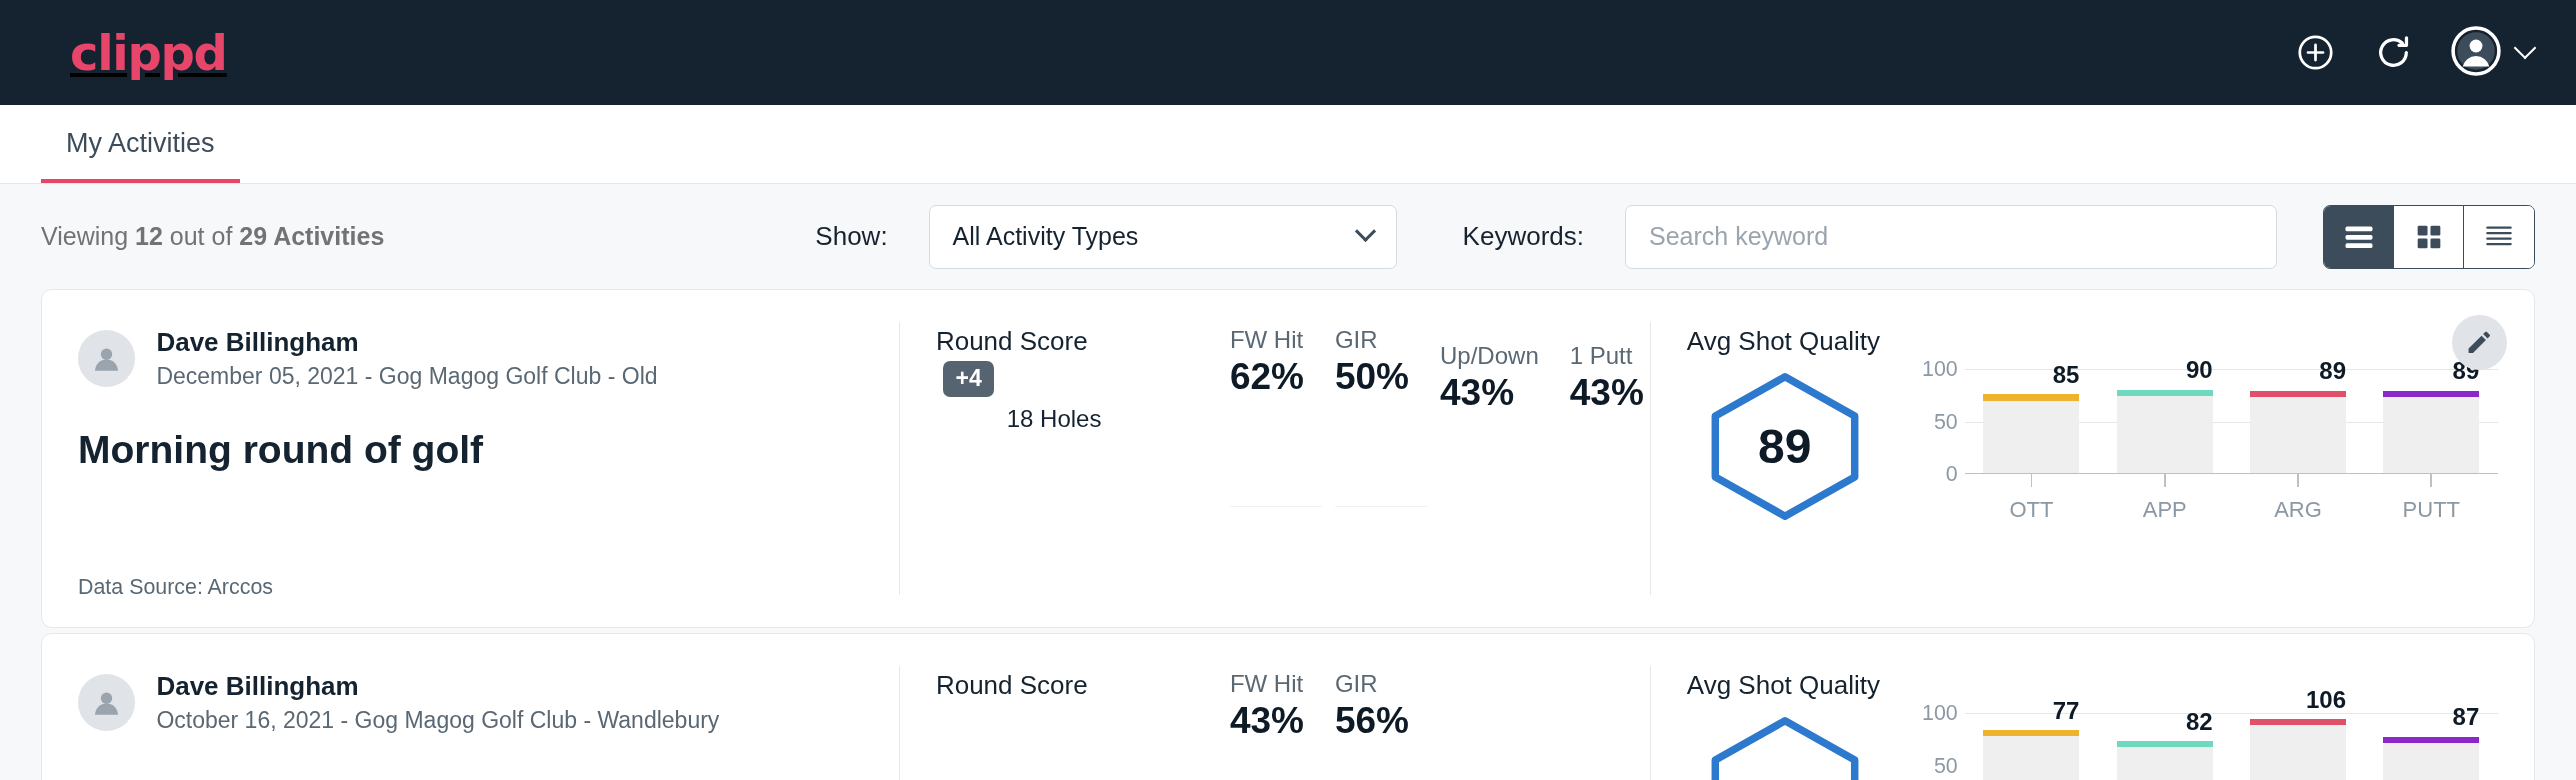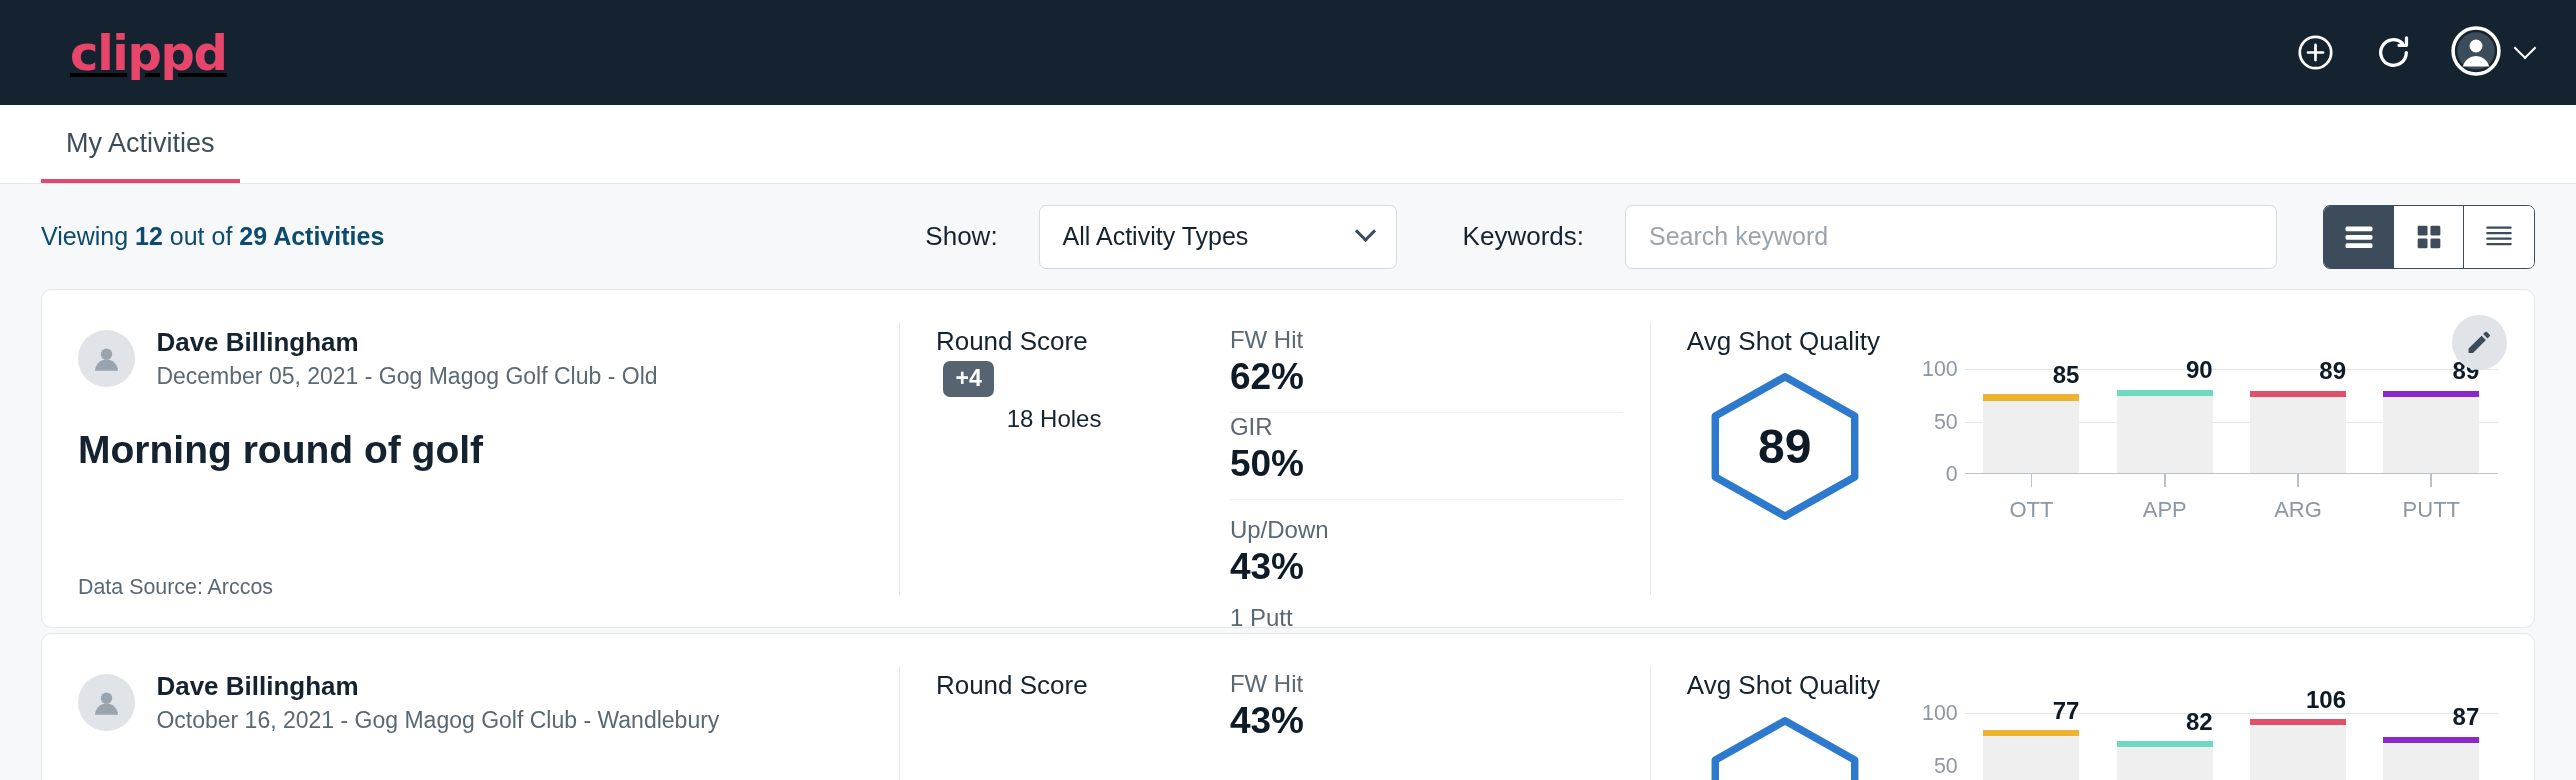--- a/index.html
+++ b/index.html
@@ -76,33 +76,33 @@
     padding: 0 41px;
   }
 
   .filterbar {
     height: 105px;
     display: flex;
     align-items: center;
   }
   .viewing {
     font-size: 25px;
-    color: #0c4a6e;
+    color: #737373;
   }
   .viewing b { font-weight: 700; }
 
   .filter-right {
     margin-left: auto;
     display: flex;
     align-items: center;
     gap: 16px;
   }
   .show-label { font-size: 26px; color: #152330; margin-right: 25px; }
   .select {
-    width: 358px; height: 64px;
+    width: 468px; height: 64px;
     background: #ffffff;
     border: 0.9px solid #D4DAE0;
     border-radius: 7.1px;
     display: flex; align-items: center;
     padding: 0 23px;
     font-size: 25px; color: #152330;
     cursor: pointer;
   }
   .select .sel-chev {
     margin-left: auto;
@@ -190,21 +190,21 @@
     font-size: 23px; font-weight: 700;
     padding: 4.5px 12.5px; border-radius: 7.1px;
     margin-left: 7.1px; margin-bottom: 45px;
   }
   .score-holes { font-size: 24px; color: #152330; margin-left: 12.5px; margin-bottom: 9px; }
 
   .col-stats {
     width: 420px;
     padding: 36px 27px 27px 0;
     display: grid;
-    grid-template-columns: 1fr;
+    grid-template-columns: 1fr 1fr 1fr 1fr;
     grid-template-rows: auto auto;
     column-gap: 13px;
   }
   .stat { padding-right: 18px; }
   .stat.top { border-bottom: 1.8px solid #EEF0F3; padding-bottom: 14.3px; }
   .stat.bot { padding-top: 16px; }
   .stat-k { font-size: 24px; color: #5A6874; }
   .stat-v { font-size: 37px; font-weight: 700; color: #0E1B26; margin-top: 1.8px; }
 
   .col-quality {

